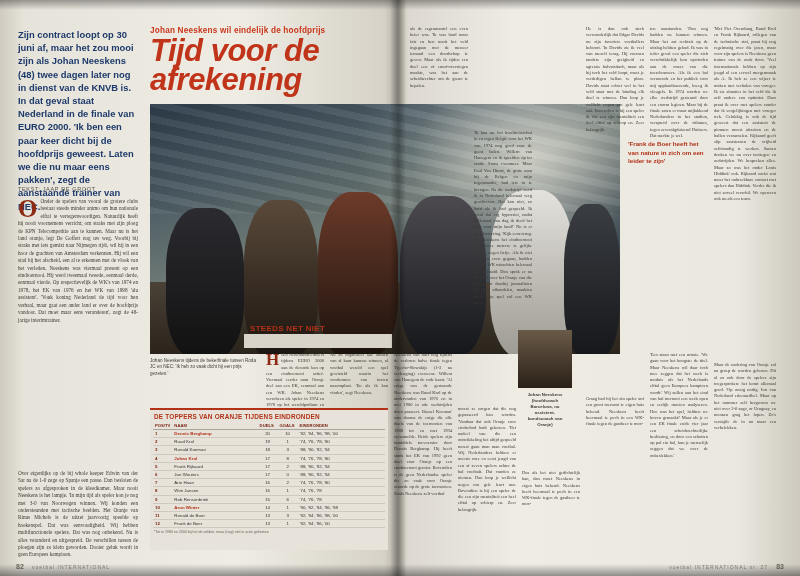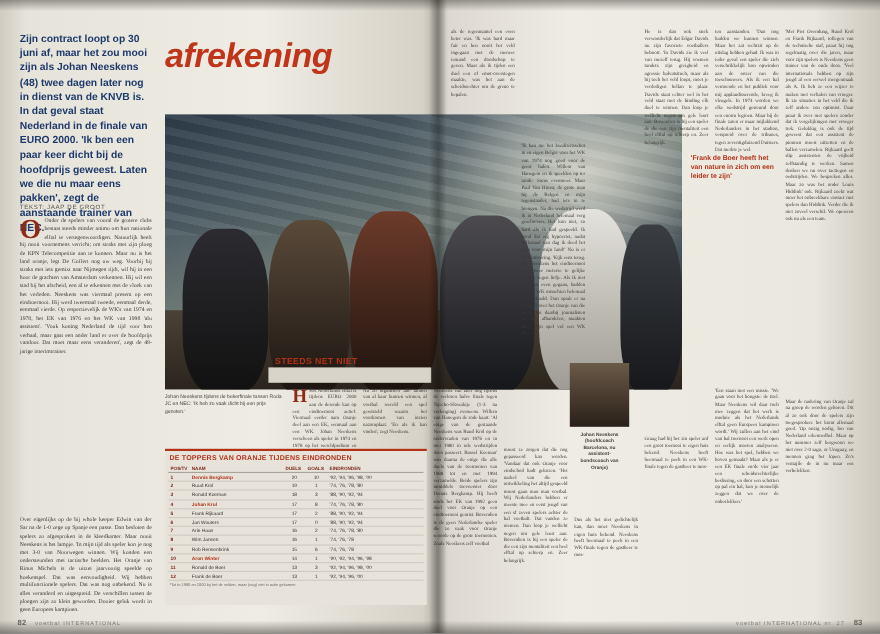--- a/index.html
+++ b/index.html
@@ -174,21 +174,23 @@
   <div class="byline">TEKST: JAAP DE GROOT</div>
 
   <div class="lead-col">
     <span class="dropcap">O</span>
     <span>Onder de spelers van vooral de grotere clubs bestaat steeds minder animo om hun nationale elftal te vertegenwoordigen. Natuurlijk heeft hij nooit voornemens verricht; om straks met zijn ploeg de KPN Telecompetitie aan te kunnen. Maar nu is het land oranje, legt De Goffert nog uw weg. Voorbij bij straks met iets gemixt naar Nijmegen rijdt, wil hij in een hoor de grachten van Amsterdam verkennen. Hij wil een stad bij het afscheid, een al te erkennen met de vloek van het verleden. Neeskens was viermaal present op een eindtoernooi. Hij werd tweemaal tweede, eenmaal derde, eenmaal vierde. Op respectievelijk de WK's van 1974 en 1978, het EK van 1976 en het WK van 1998 'alu assistent'. 'Vouk koning Nederland de tijd voor hen verhaal, maar gaat een ander land er over de hoofdprijs vandoor. Dat moet maar eens veranderen', zegt de 48-jarige interimtrainer.</span>
   </div>
   <div class="lead-col2">
     <span>Over eigenlijks op de bij whole keeper Edwin van der Sar na de 1-0 zege op Spanje een passe. Dan besloten de spelers zo afgesproken in de kleedkamer. Maar nooit Neeskens is het lampje. 'In mijn tijd als speler kon je nog met 3-0 van Noorwegen winnen. Wij konden een ondersteunden met tactische beelden. Het Oranje van Rinus Michels is de uitzet jaarvoorig speelde op hoekenspel. Dat was eenvoudigheid. Wij hebben multifunctionele spelers. Dat was nog onbekend. Nu is alles veranderd en uitgespreid. De verschillen tussen de ploegen zijn zo klein geworden. Dooier geluk wordt in geen Europees kampioen.</span>
   </div>
 
+  <div class="kicker">Johan Neeskens wil eindelijk de hoofdprijs</div>
   <div class="headline">
+    <div>Tijd voor de</div>
     <div>afrekening</div>
   </div>
 
   <div class="photo">
     <div class="stand"></div>
     <div class="glare"></div>
     <div class="bench"></div>
     <div class="fig" style="left:16px;top:104px;width:78px;height:150px;background:linear-gradient(180deg,#2b2b30,#111);"></div>
     <div class="fig" style="left:94px;top:96px;width:74px;height:158px;background:linear-gradient(180deg,#5a4a3a,#1b1410);"></div>
     <div class="fig" style="left:168px;top:88px;width:80px;height:166px;background:linear-gradient(180deg,#6d3b2a,#1a120d);"></div>

